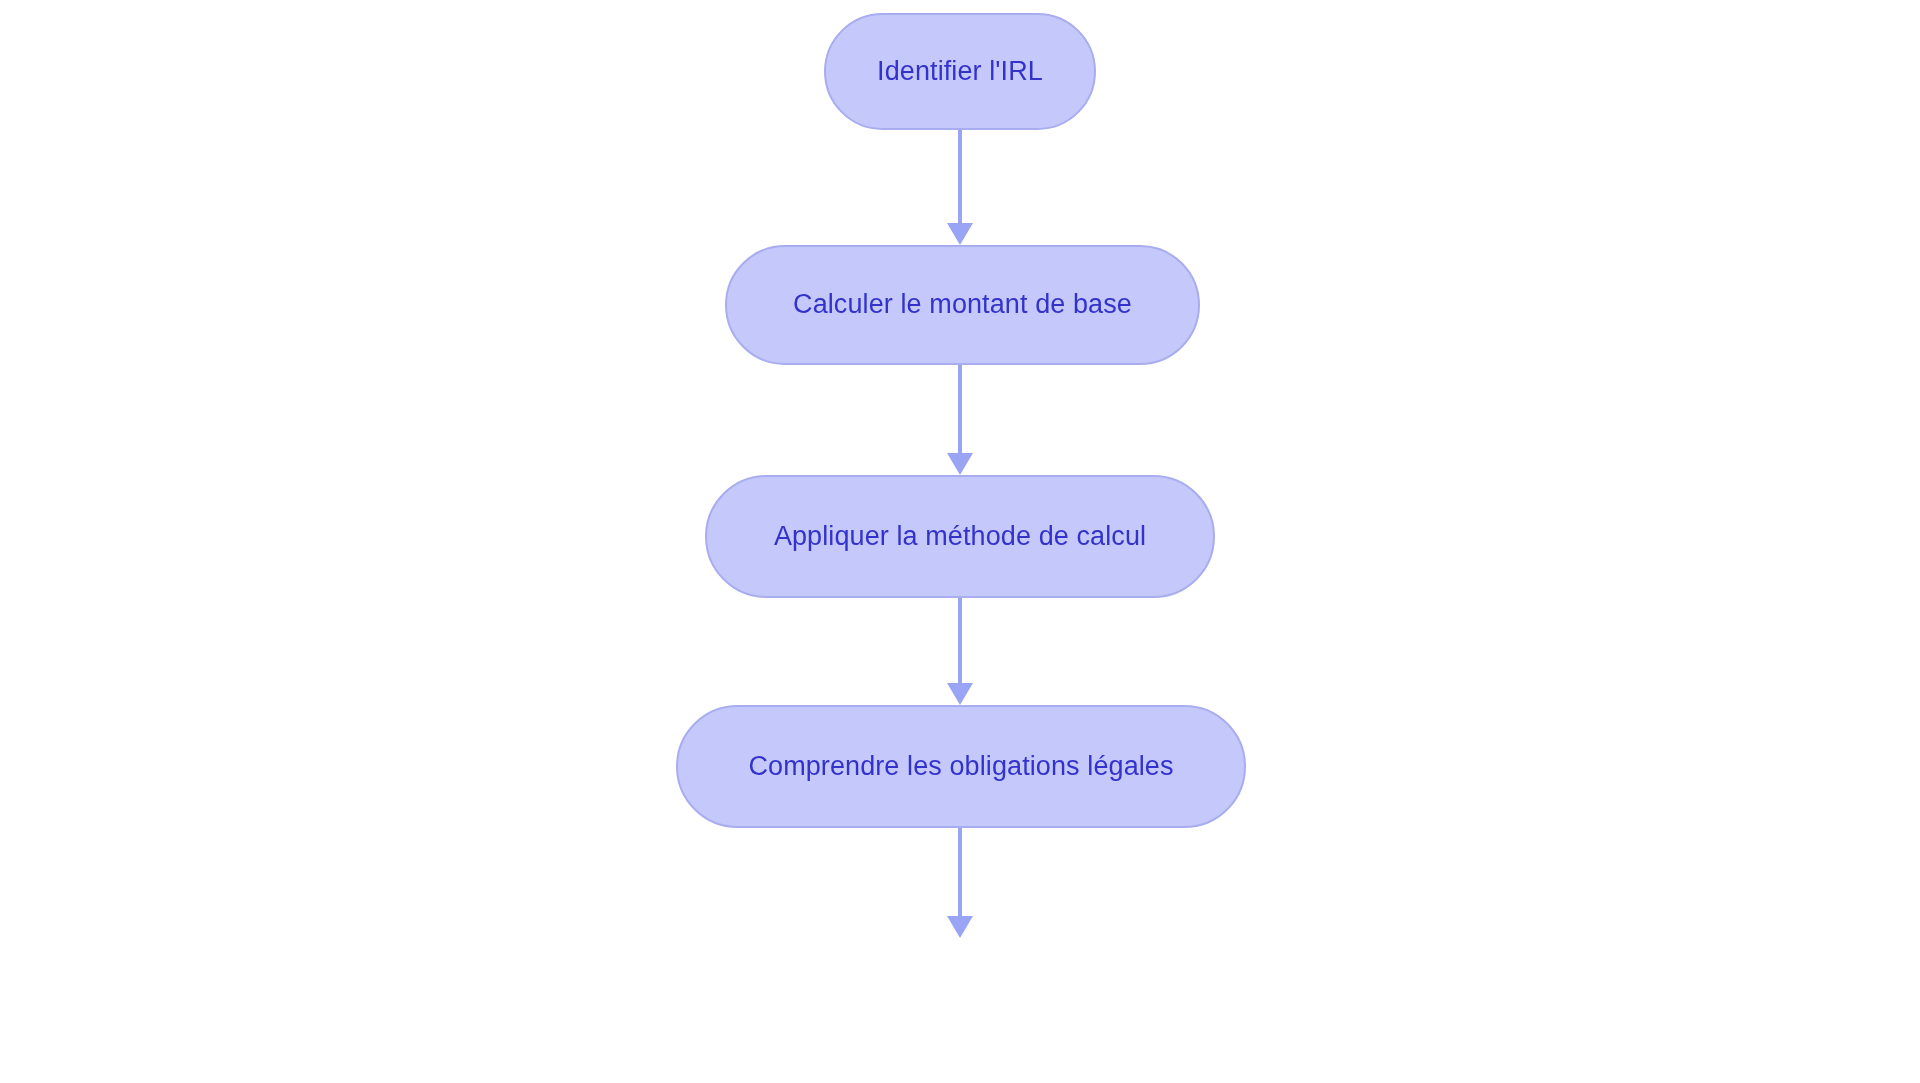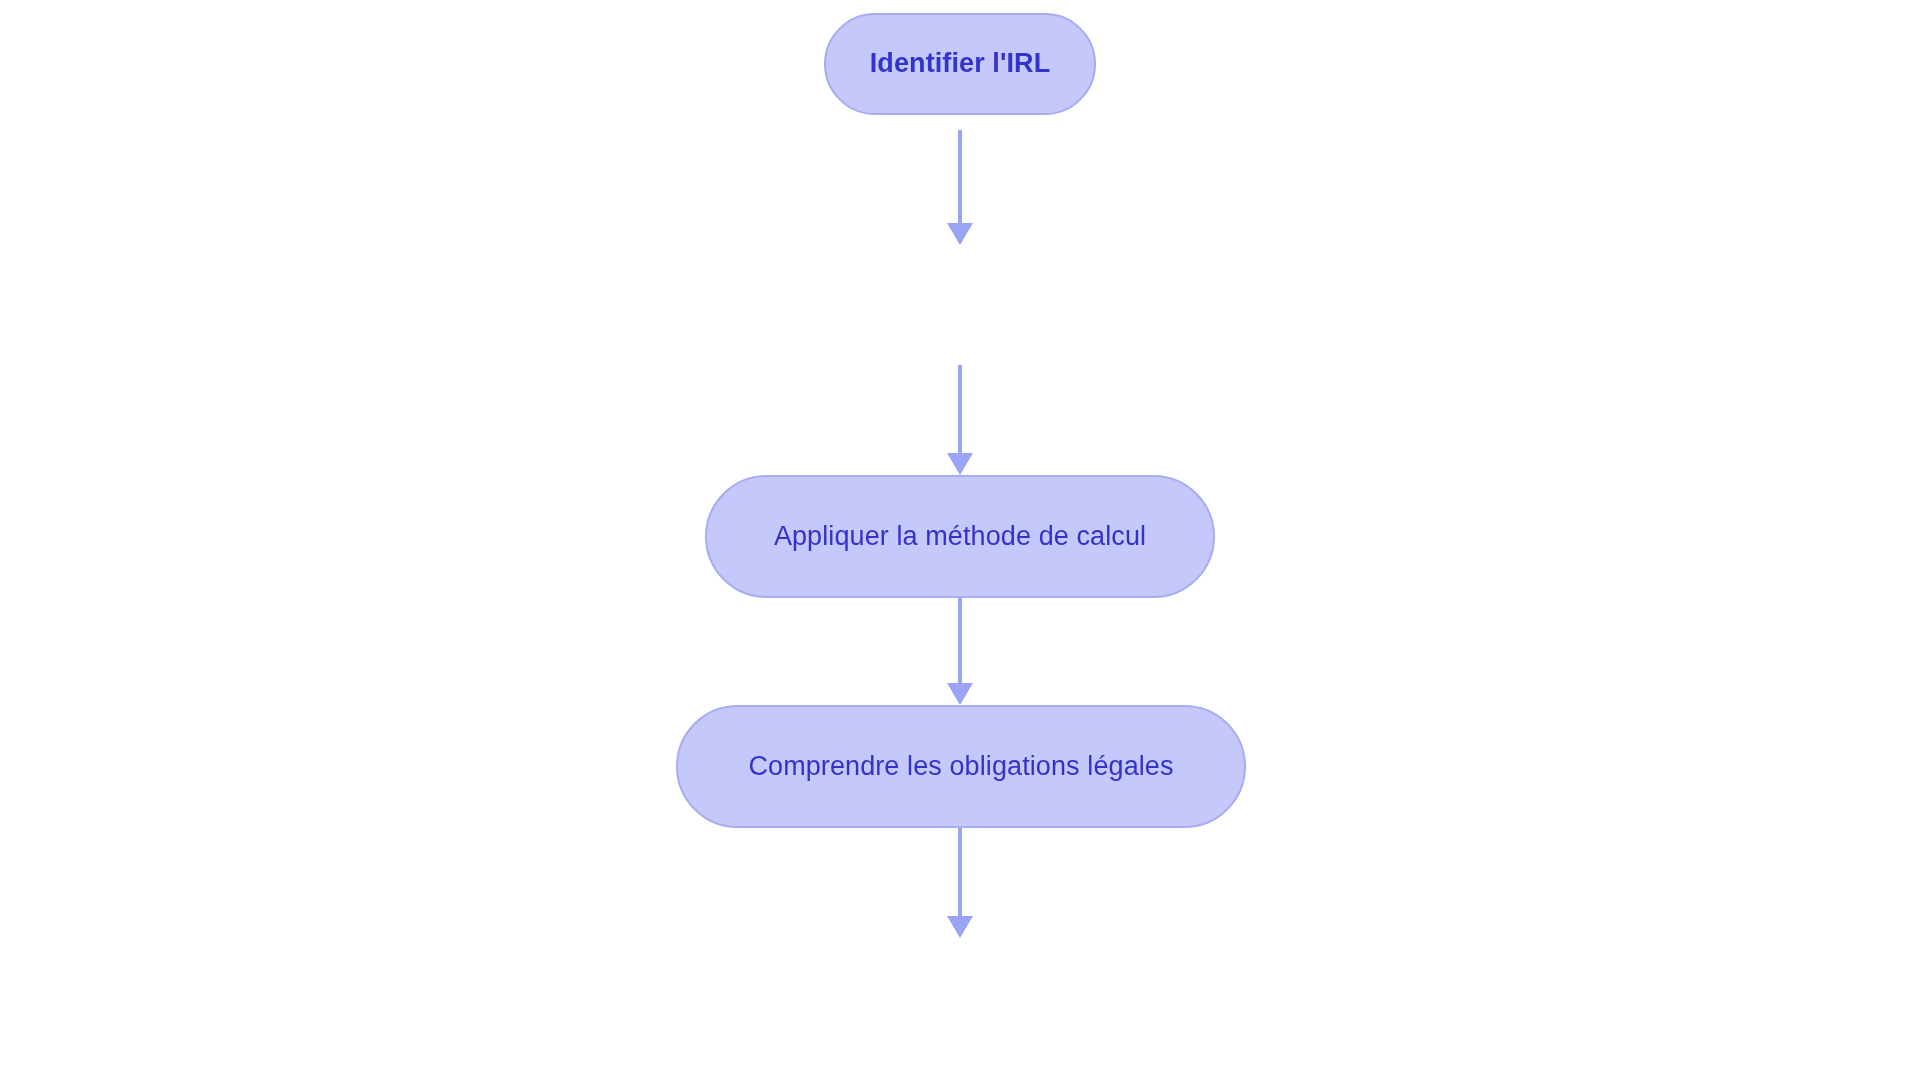--- a/index.html
+++ b/index.html
@@ -89,24 +89,27 @@
   <div class="flow-connector" style="left: 940px; top: 598px; height: 107px;">
     <div class="connector-line" style="height: 87px; background: rgb(154, 164, 245); width: 4px;"></div>
     <div class="connector-head" style="border-top-color: rgb(154, 164, 245);"></div>
   </div>
 
   <div class="flow-connector" style="left: 940px; top: 828px; height: 110px;">
     <div class="connector-line" style="height: 90px; background: rgb(154, 164, 245); width: 4px;"></div>
     <div class="connector-head" style="border-top-color: rgb(154, 164, 245);"></div>
   </div>
 
-  <div class="flow-node" style="left: 824px; top: 13px; width: 272px; height: 102px; background: rgb(197, 200, 251); border-color: rgb(168, 173, 240); color: rgb(51, 51, 204); font-size: 27px; font-weight: bold;">
+  <div class="flow-node" style="left: 824px; top: 13px; width: 272px; height: 117px; background: rgb(197, 200, 251); border-color: rgb(168, 173, 240); color: rgb(51, 51, 204); font-size: 27px;">
     <span class="node-label">Identifier l'IRL</span>
   </div>
 
+  <div class="flow-node" style="left: 725px; top: 245px; width: 475px; height: 120px; background: rgb(197, 200, 251); border-color: rgb(168, 173, 240); color: rgb(51, 51, 204); font-size: 27px;">
+    <span class="node-label">Calculer le montant de base</span>
+  </div>
 
   <div class="flow-node" style="left: 676px; top: 705px; width: 570px; height: 123px; background: rgb(197, 200, 251); border-color: rgb(168, 173, 240); color: rgb(51, 51, 204); font-size: 27px;">
     <span class="node-label">Comprendre les obligations légales</span>
   </div>
 
   <div class="flow-node" style="left: 705px; top: 475px; width: 510px; height: 123px; background: rgb(197, 200, 251); border-color: rgb(168, 173, 240); color: rgb(51, 51, 204); font-size: 27px;">
     <span class="node-label">Appliquer la méthode de calcul</span>
   </div>
 
 

